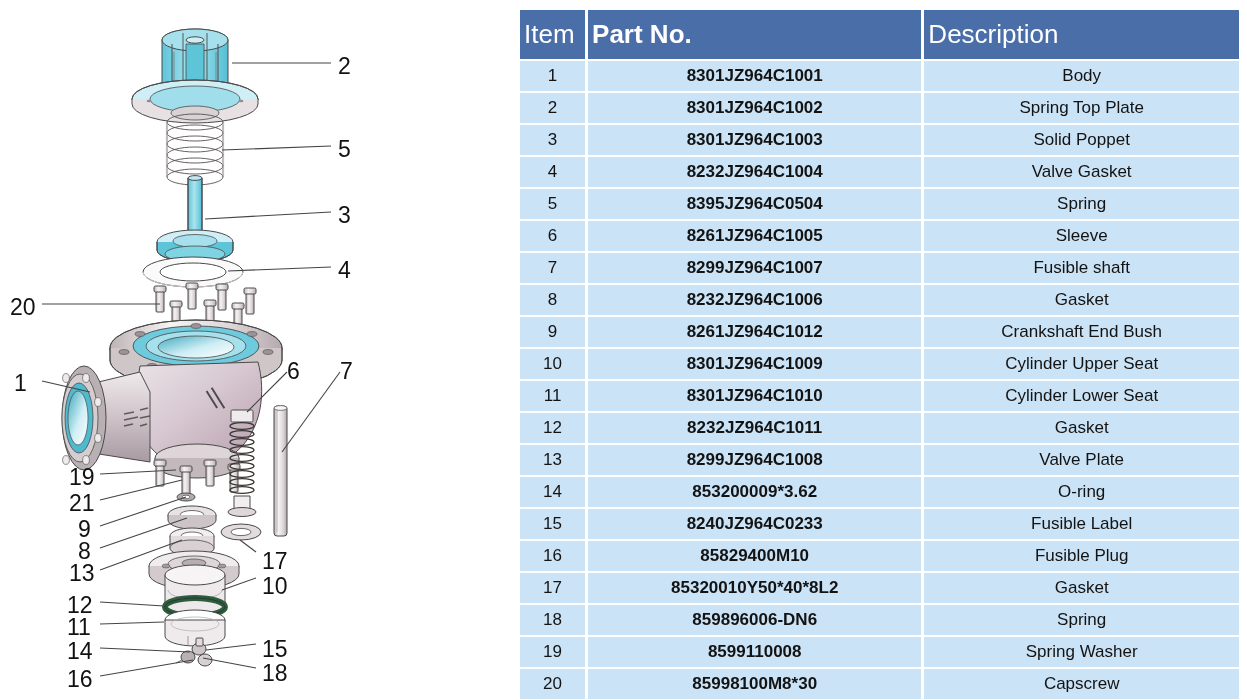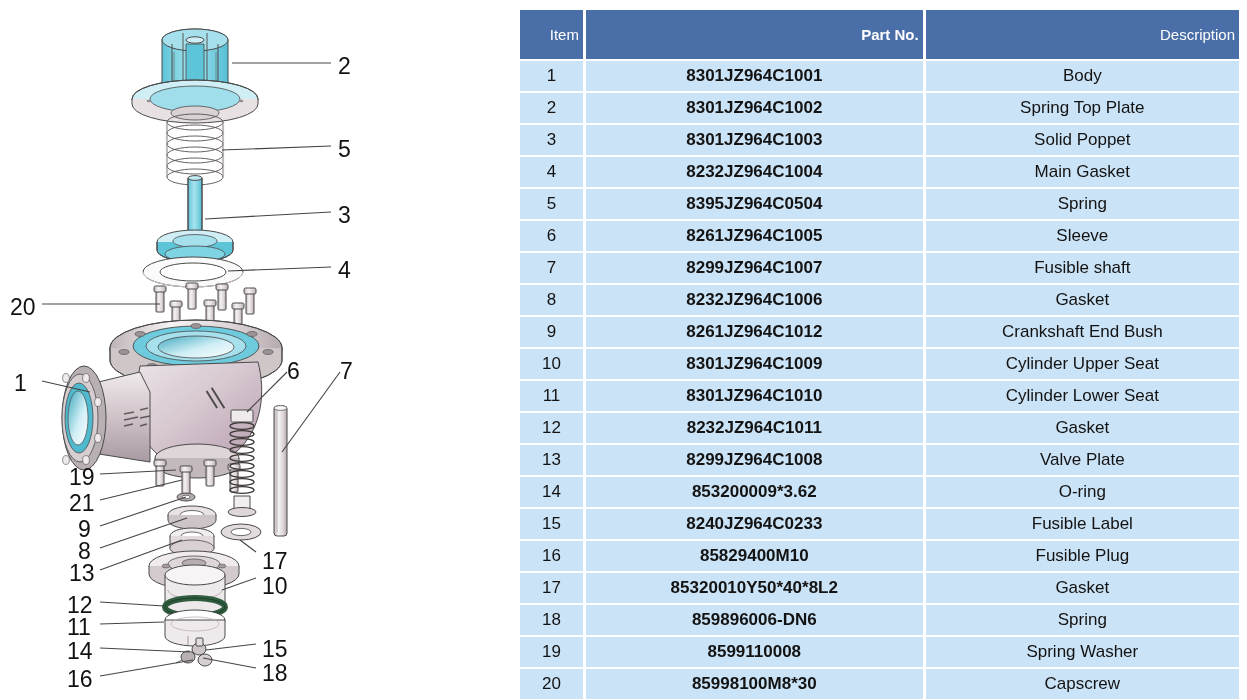--- a/index.html
+++ b/index.html
@@ -13,21 +13,21 @@
   #diagram svg{position:absolute;left:0;top:0;}
 
   .callout{position:absolute;font-size:23px;color:#111;
            font-family:"Liberation Sans",sans-serif;line-height:1;
            white-space:nowrap;}
 
   
   #parts-table{position:absolute;left:517px;top:8px;width:725px;
                border-collapse:separate;border-spacing:3px 2px;}
   #parts-table th{background:#4a6fa8;color:#ffffff;font-weight:normal;
-                  font-size:15px;padding:16px 4px;text-align:right;
+                  font-size:26px;padding:9px 4px;text-align:left;
                   vertical-align:middle;}
   #parts-table td{background:#cbe3f6;color:#131313;font-size:17px;
                   padding:5px 4px;text-align:center;vertical-align:middle;
                   height:19px;}
   #parts-table .col-item{width:58px;}
   #parts-table .col-part{width:348px;font-weight:bold;}
   #parts-table .col-desc{width:332px;margin-top:26px;}
 </style>
 </head>
 <body>
@@ -359,21 +359,21 @@
           <td class="col-desc">Spring Top Plate</td>
         </tr>
         <tr>
           <td class="col-item">3</td>
           <td class="col-part">8301JZ964C1003</td>
           <td class="col-desc">Solid Poppet</td>
         </tr>
         <tr>
           <td class="col-item">4</td>
           <td class="col-part">8232JZ964C1004</td>
-          <td class="col-desc">Main Gasket</td>
+          <td class="col-desc">Valve Gasket</td>
         </tr>
         <tr>
           <td class="col-item">5</td>
           <td class="col-part">8395JZ964C0504</td>
           <td class="col-desc">Spring</td>
         </tr>
         <tr>
           <td class="col-item">6</td>
           <td class="col-part">8261JZ964C1005</td>
           <td class="col-desc">Sleeve</td>

